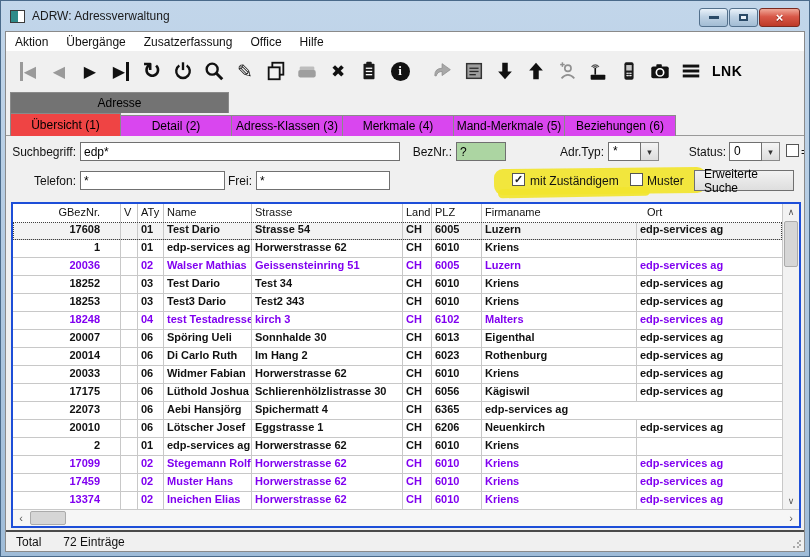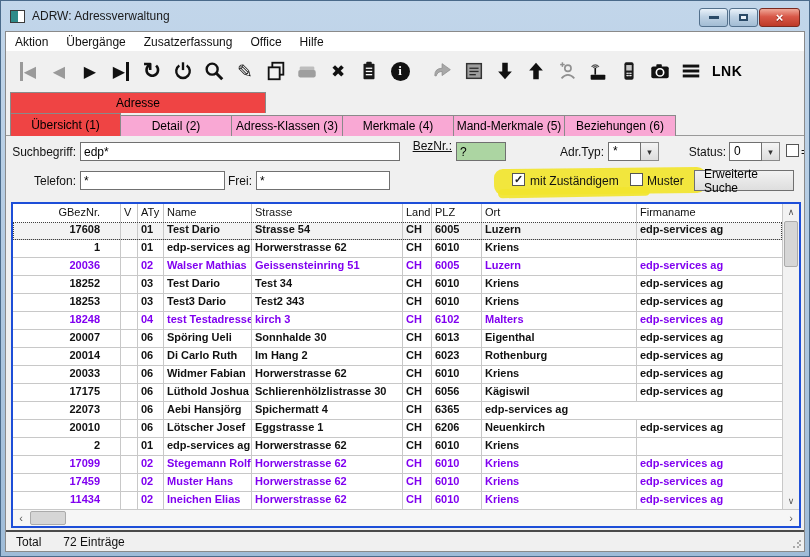--- a/index.html
+++ b/index.html
@@ -26,23 +26,23 @@
   .tri-prev::before{content:"◀";font-size:16px;color:#9A9A9A;}
   .tri-next::before{content:"▶";font-size:16px;}
   .tri-last::before{content:"▶";font-size:16px;border-right:3px solid #111;padding-right:1px;}
   .gl-refresh::before{content:"↻";font-size:22px;font-weight:bold;}
   .gl-delete::before{content:"✖";font-size:17px;}
   .gl-edit::before{content:"✎";font-size:19px;}
   .info-circle{width:19px;height:19px;border-radius:50%;background:#111;color:#fff;display:flex;align-items:center;justify-content:center;font-family:"Liberation Serif",serif;font-weight:bold;font-size:13px;}
   .lnk{font-weight:bold;font-size:14px;letter-spacing:.5px;margin-left:2px;}
   .grp{margin-left:12px;}
   
-  .grouptab{position:absolute;left:4px;top:60px;width:256px;height:21px;background:#ef4444;border:1px solid #8A8A8A;border-bottom:none;display:flex;align-items:center;justify-content:center;font-size:12px;box-sizing:border-box;}
+  .grouptab{position:absolute;left:4px;top:60px;width:219px;height:21px;background:#737373;border:1px solid #8A8A8A;border-bottom:none;display:flex;align-items:center;justify-content:center;font-size:12px;box-sizing:border-box;}
   .tabrow{position:absolute;left:4px;top:81px;height:23px;display:flex;}
-  .tab{width:111px;height:21px;margin-top:2px;background:#f9a8d4;border:1px solid #8A8A8A;border-bottom:none;display:flex;align-items:center;justify-content:center;font-size:12px;box-sizing:border-box;border-left:none;}
+  .tab{width:111px;height:21px;margin-top:2px;background:#d946ef;border:1px solid #8A8A8A;border-bottom:none;display:flex;align-items:center;justify-content:center;font-size:12px;box-sizing:border-box;border-left:none;}
   .tab:first-child{border-left:1px solid #8A8A8A;}
   .tab.active{height:23px;margin-top:0;background:#ef4444;position:relative;z-index:2;border-left:1px solid #8A8A8A;}
   .tabline{position:absolute;left:0;right:0;top:103px;border-top:1px solid #999;}
   
   .filters{position:absolute;left:0;right:0;top:104px;height:66px;background:#F0F0F0;}
   .flabel{position:absolute;font-size:12px;color:#111;text-align:right;}
   .fin{position:absolute;height:19px;border:1px solid #707070;background:#fff;font-size:12px;padding:4px 3px;box-sizing:border-box;font-family:"Liberation Sans",sans-serif;}
   .fin.green{background:var(--green);}
   .combo{position:absolute;height:19px;display:flex;box-sizing:border-box;}
   .combo .cval{width:33px;height:19px;border:1px solid #707070;background:#fff;font-size:12px;padding:1px 4px;box-sizing:border-box;}
@@ -242,21 +242,21 @@
         <span class="tab">Beziehungen (6)</span>
       </div>
 
     <div class="filters">
       <div class="hl1"></div>
       <div class="hl2"></div>
 
       <span class="flabel" style="left:6px;top:9px;width:64px;">Suchbegriff:</span>
       <input class="fin" style="left: 74px; top: 6px; width: 320px;" value="edp*">
 
-      <span class="flabel" style="left:400px;top:3px;width:46px;text-decoration:underline;">BezNr.:</span>
+      <span class="flabel" style="left:400px;top:9px;width:46px;">BezNr.:</span>
       <input class="fin green" style="left: 450px; top: 6px; width: 50px;" value="?">
 
       <span class="flabel" style="left:550px;top:9px;width:48px;">Adr.Typ:</span>
       <div class="combo" style="left:602px;top:6px;">
         <span class="cval">*</span>
         <span class="cbtn">▾</span>
       </div>
 
       <span class="flabel" style="left:680px;top:9px;width:40px;">Status:</span>
       <div class="combo" style="left:723px;top:6px;">
@@ -283,22 +283,22 @@
 
     <div class="tablewrap">
       <div class="thead">
           <div class="th c0">GBezNr.</div>
           <div class="th c1">V</div>
           <div class="th c2">ATy</div>
           <div class="th c3">Name</div>
           <div class="th c4">Strasse</div>
           <div class="th c5">Land</div>
           <div class="th c6">PLZ</div>
+          <div class="th c8">Firmaname</div>
           <div class="th c7">Ort</div>
-          <div class="th c8">Firmaname</div>
         </div>
       <div class="tbody">
           <div class="tr sel">
             <div class="td c0">17608</div>
             <div class="td c1"></div>
             <div class="td c2">01</div>
             <div class="td c3">Test Dario</div>
             <div class="td c4">Strasse 54</div>
             <div class="td c5">CH</div>
             <div class="td c6">6005</div>
@@ -452,21 +452,21 @@
             <div class="td c1"></div>
             <div class="td c2">02</div>
             <div class="td c3">Muster Hans</div>
             <div class="td c4">Horwerstrasse 62</div>
             <div class="td c5">CH</div>
             <div class="td c6">6010</div>
             <div class="td c7">Kriens</div>
             <div class="td c8">edp-services ag</div>
           </div>
           <div class="tr purple">
-            <div class="td c0">11434</div>
+            <div class="td c0">13374</div>
             <div class="td c1"></div>
             <div class="td c2">02</div>
             <div class="td c3">Ineichen Elias</div>
             <div class="td c4">Horwerstrasse 62</div>
             <div class="td c5">CH</div>
             <div class="td c6">6010</div>
             <div class="td c7">Kriens</div>
             <div class="td c8">edp-services ag</div>
           </div>
           <div class="tr purple">

